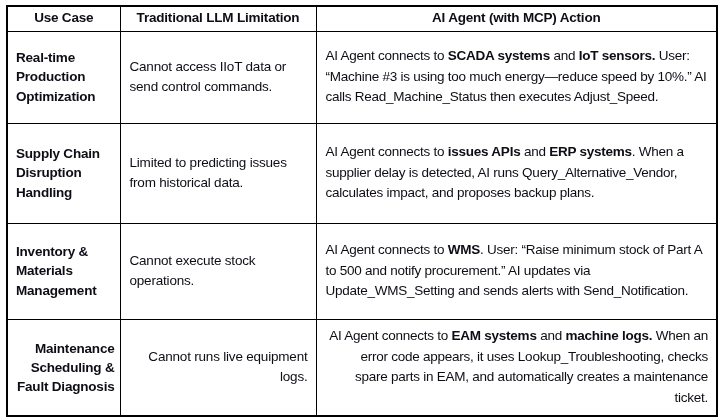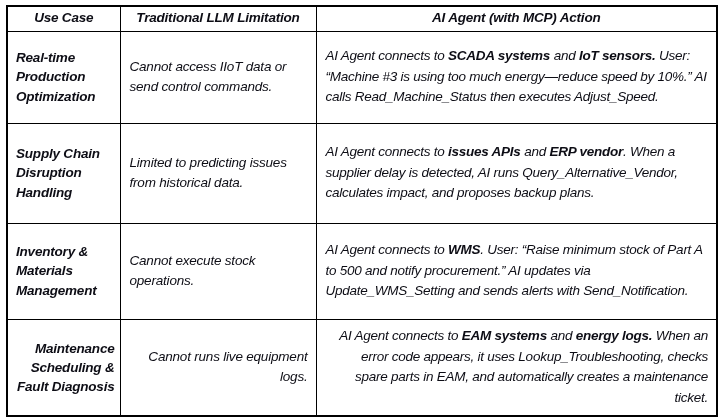--- a/index.html
+++ b/index.html
@@ -14,21 +14,20 @@
     color: #0d0d15;
     overflow: hidden;
   }
   .table-wrap {
     position: absolute;
     left: 6px;
     top: 5px;
     width: 710px;
     height: 406px;
     box-sizing: border-box;
-    font-style: italic;
   }
   table.mcp-table {
     border-collapse: collapse;
     table-layout: fixed;
     width: 710px;
     height: 406px;
     border: 2px solid #000000;
   }
   table.mcp-table col.c1 { width: 113px; }
   table.mcp-table col.c2 { width: 196px; }
@@ -94,27 +93,27 @@
     </thead>
     <tbody>
       <tr class="row-h1">
         <td class="use-case">Real-time Production Optimization</td>
         <td class="limitation">Cannot access IIoT data or send control commands.</td>
         <td class="action">AI Agent connects to <b>SCADA systems</b> and <b>IoT sensors.</b> User: “Machine #3 is using too much energy—reduce speed by 10%.” AI calls Read_Machine_Status then executes Adjust_Speed.</td>
       </tr>
       <tr class="row-h2">
         <td class="use-case">Supply Chain Disruption Handling</td>
         <td class="limitation">Limited to predicting issues from historical data.</td>
-        <td class="action">AI Agent connects to <b>issues APIs</b> and <b>ERP vendor</b>. When a supplier delay is detected, AI runs Query_Alternative_Vendor, calculates impact, and proposes backup plans.</td>
+        <td class="action">AI Agent connects to <b>issues APIs</b> and <b>ERP systems</b>. When a supplier delay is detected, AI runs Query_Alternative_Vendor, calculates impact, and proposes backup plans.</td>
       </tr>
       <tr class="row-h3">
         <td class="use-case">Inventory &amp; Materials Management</td>
         <td class="limitation">Cannot execute stock operations.</td>
         <td class="action">AI Agent connects to <b>WMS</b>. User: “Raise minimum stock of Part A to 500 and notify procurement.” AI updates via Update_WMS_Setting and sends alerts with Send_Notification.</td>
       </tr>
       <tr class="row-h4">
         <td class="use-case">Maintenance Scheduling &amp; Fault Diagnosis</td>
         <td class="limitation">Cannot runs live equipment logs.</td>
-        <td class="action">AI Agent connects to <b>EAM systems</b> and <b>energy logs.</b> When an error code appears, it uses Lookup_Troubleshooting, checks spare parts in EAM, and automatically creates a maintenance ticket.</td>
+        <td class="action">AI Agent connects to <b>EAM systems</b> and <b>machine logs.</b> When an error code appears, it uses Lookup_Troubleshooting, checks spare parts in EAM, and automatically creates a maintenance ticket.</td>
       </tr>
     </tbody>
   </table>
 </div>
 
 </body></html>

